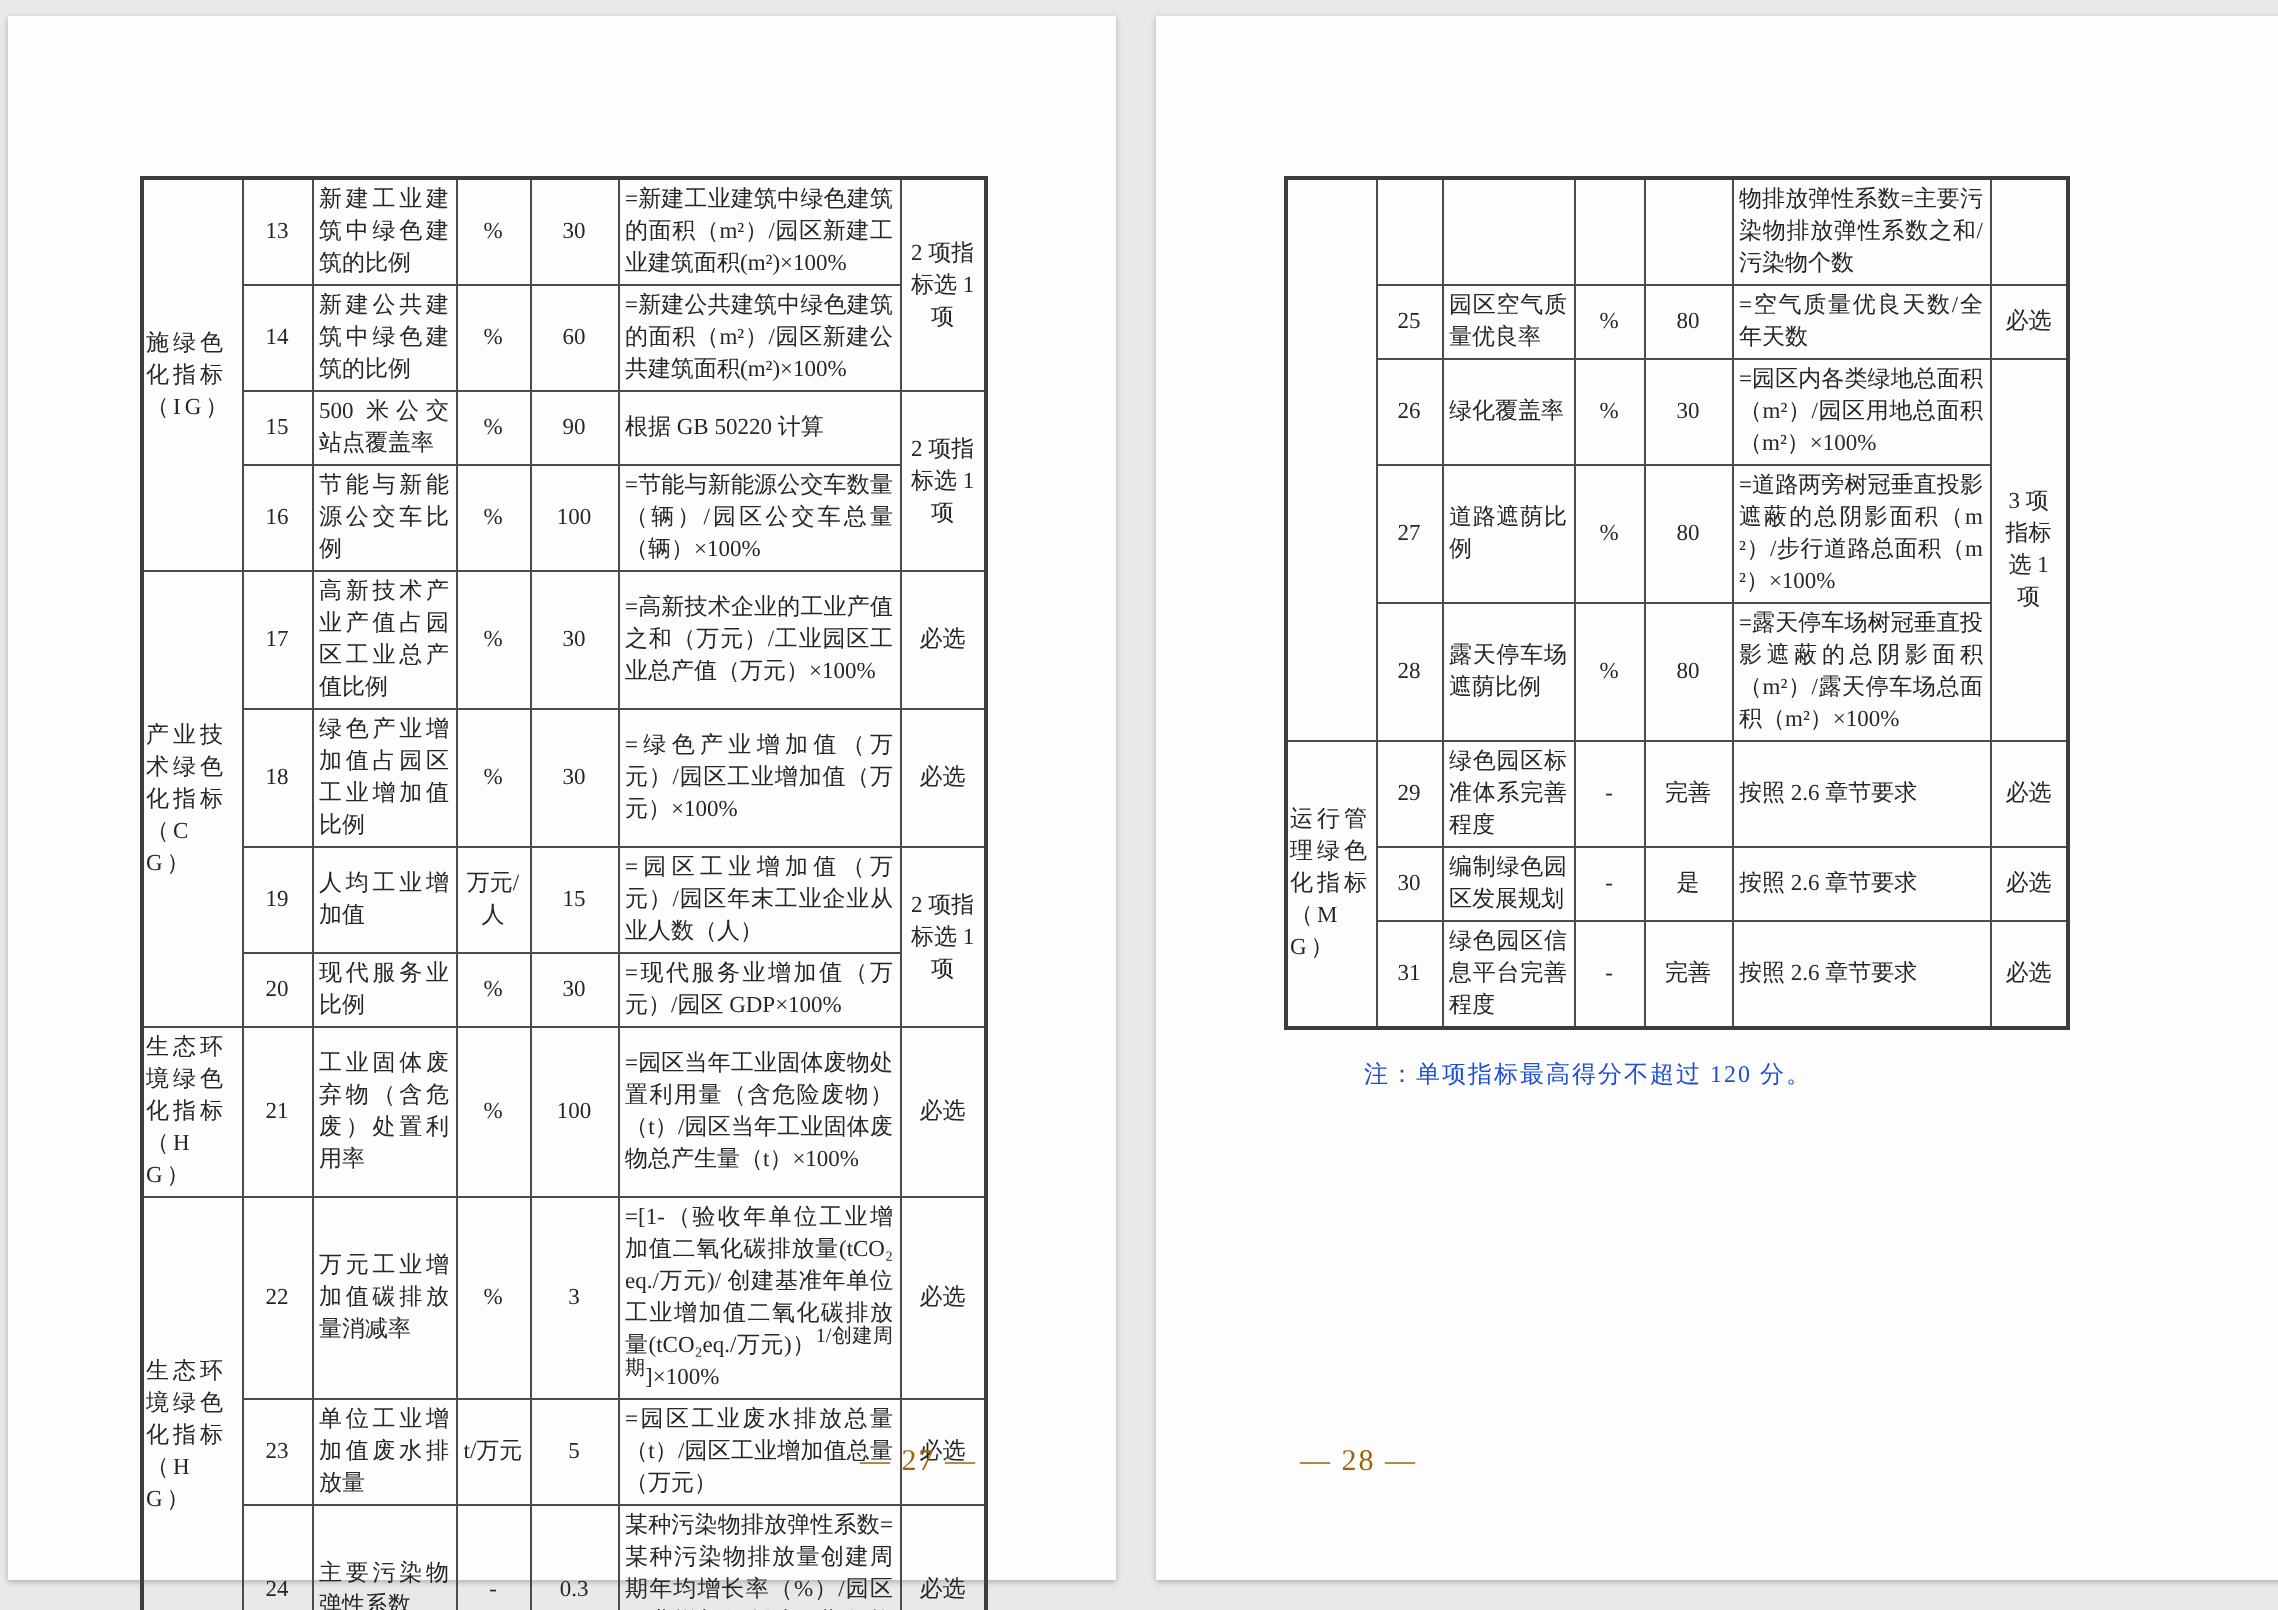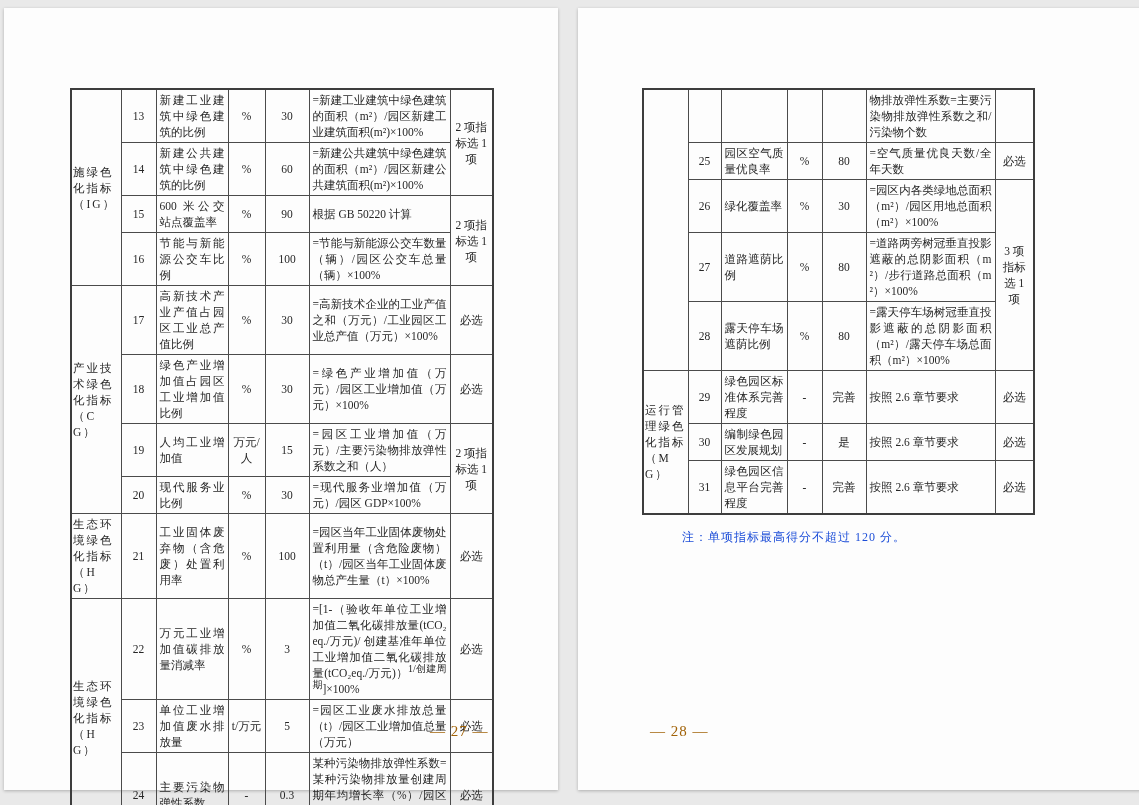--- a/index.html
+++ b/index.html
@@ -73,21 +73,21 @@
       </tr>
       <tr>
         <td class="c num">14</td>
         <td class="c name">新建公共建筑中绿色建筑的比例</td>
         <td class="c unit">%</td>
         <td class="c val">60</td>
         <td class="c formula">=新建公共建筑中绿色建筑的面积（m²）/园区新建公共建筑面积(m²)×100%</td>
       </tr>
       <tr>
         <td class="c num">15</td>
-        <td class="c name">600 米公交站点覆盖率</td>
+        <td class="c name">500 米公交站点覆盖率</td>
         <td class="c unit">%</td>
         <td class="c val">90</td>
         <td class="c formula">根据 GB 50220 计算</td>
         <td class="c sel" rowspan="2">2 项指标选 1 项</td>
       </tr>
       <tr>
         <td class="c num">16</td>
         <td class="c name">节能与新能源公交车比例</td>
         <td class="c unit">%</td>
         <td class="c val">100</td>
@@ -108,21 +108,21 @@
         <td class="c unit">%</td>
         <td class="c val">30</td>
         <td class="c formula">=绿色产业增加值（万元）/园区工业增加值（万元）×100%</td>
         <td class="c sel">必选</td>
       </tr>
       <tr>
         <td class="c num">19</td>
         <td class="c name">人均工业增加值</td>
         <td class="c unit">万元/人</td>
         <td class="c val">15</td>
-        <td class="c formula">=园区工业增加值（万元）/主要污染物排放弹性系数之和（人）</td>
+        <td class="c formula">=园区工业增加值（万元）/园区年末工业企业从业人数（人）</td>
         <td class="c sel" rowspan="2">2 项指标选 1 项</td>
       </tr>
       <tr>
         <td class="c num">20</td>
         <td class="c name">现代服务业比例</td>
         <td class="c unit">%</td>
         <td class="c val">30</td>
         <td class="c formula">=现代服务业增加值（万元）/园区 GDP×100%</td>
       </tr>
       <tr>

